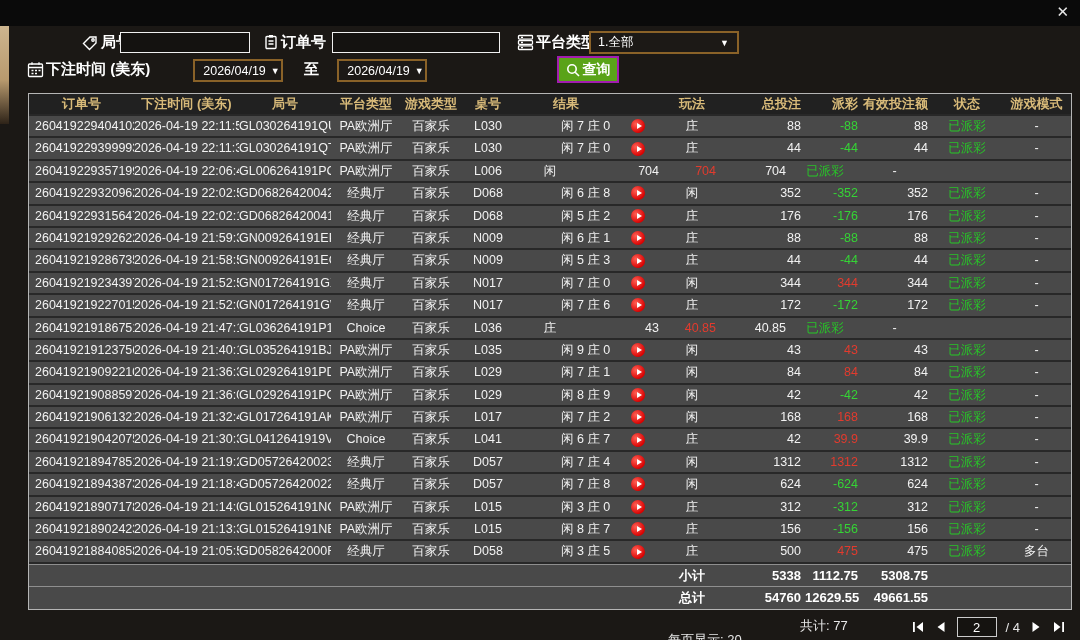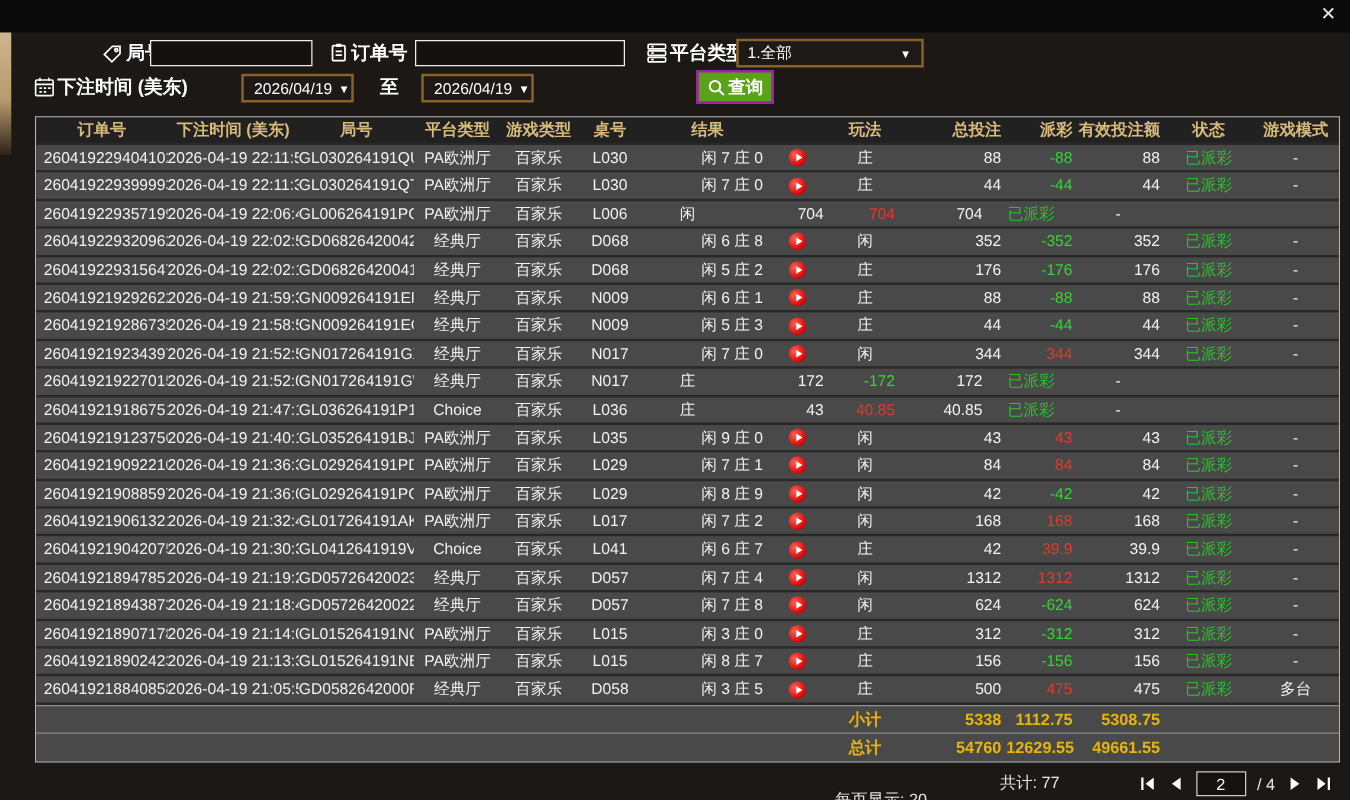--- a/index.html
+++ b/index.html
@@ -51,21 +51,21 @@
   .th.c7 { text-align:left; padding-left:38px; }
   .td.c7 { display:flex; align-items:center; }
   .td.c7 .rtext { margin-left:46px; }
   .play { width:14px; height:14px; border-radius:50%; margin-left:auto; margin-right:12px;
           background:radial-gradient(circle at 35% 35%, #ff6055, #d90000 72%);
           display:inline-flex; align-items:center; justify-content:center; cursor:pointer; flex:none; }
   .play::after { content:""; margin-left:2px; border-left:5px solid #fff;
                  border-top:3px solid transparent; border-bottom:3px solid transparent; }
   .pos { color:#e23b2e; } .neg { color:#35d435; } .status { color:#28c428; }
   .sumrow { height:22.5px; border-top:1.5px solid #8f8f8f; border-bottom:none; }
-  .sumrow .td { height:21px; line-height:21px; color:#eab308; font-weight:bold; font-size:13px; }
+  .sumrow .td { height:21px; line-height:21px; color:#ffffff; font-weight:bold; font-size:13px; }
   .csp { width:628px; }
 
   
   .pagerbar { position:absolute; left:0; right:0; top:612px; height:28px; color:#e8e8e8; font-size:13px; }
   .pagerbar .abs { position:absolute; top:5px; }
   .perpage { left:668px;margin-top:14px; } .totalcount { left:800px; }
   .pager { right:14px; top:3px; display:flex; align-items:center; gap:9px; }
   .pgbtn { cursor:pointer; display:flex; align-items:center; }
   .pagebox { width:40px; height:20px; border:1px solid #ccc; background:#151310;
              color:#fff; text-align:center; line-height:19px; font-size:13px; }
@@ -299,20 +299,24 @@
           <div class="td c12 status">已派彩</div>
           <div class="td c13">-</div>
         </div>
         <div class="tr">
           <div class="td c1">260419219227015</div>
           <div class="td c2">2026-04-19 21:52:05</div>
           <div class="td c3">GN017264191GW</div>
           <div class="td c4">经典厅</div>
           <div class="td c5">百家乐</div>
           <div class="td c6">N017</div>
+          <div class="td c7">
+            <span class="rtext">闲 7 庄 6</span>
+            <span class="play"></span>
+          </div>
           <div class="td c8">庄</div>
           <div class="td c9">172</div>
           <div class="td c10 neg">-172</div>
           <div class="td c11">172</div>
           <div class="td c12 status">已派彩</div>
           <div class="td c13">-</div>
         </div>
         <div class="tr">
           <div class="td c1">260419219186751</div>
           <div class="td c2">2026-04-19 21:47:18</div>

